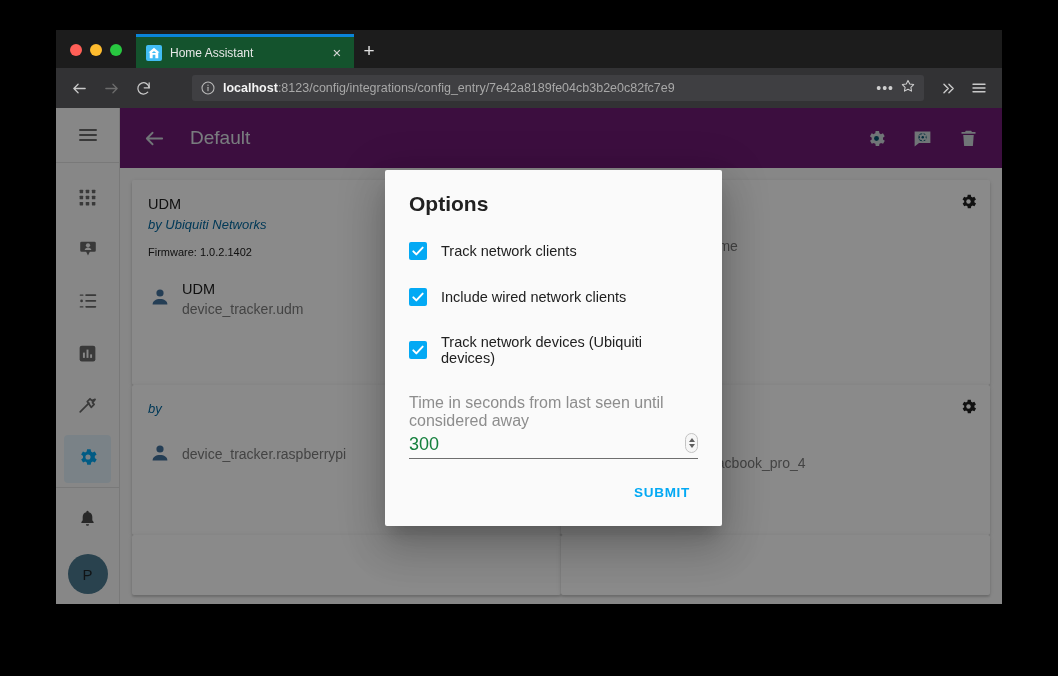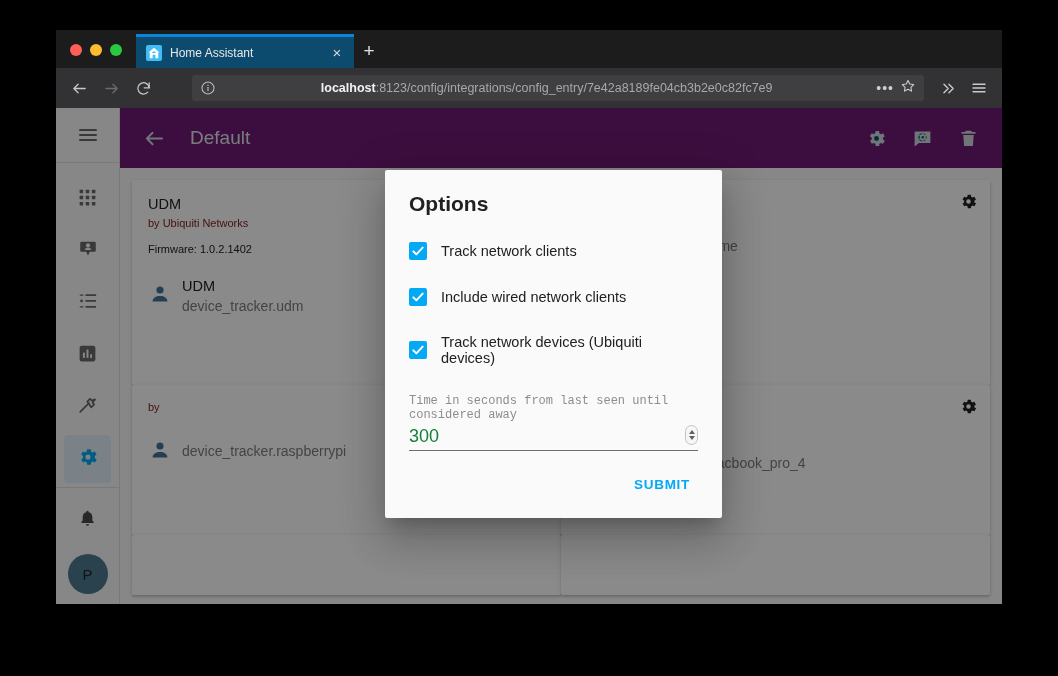--- a/index.html
+++ b/index.html
@@ -35,21 +35,21 @@
   }
   .dot { width: 12px; height: 12px; border-radius: 50%; }
   .dot.red { background: #ff5f57; }
   .dot.yellow { background: #febc2e; }
   .dot.green { background: #28c840; }
 
   .tab {
     position: relative;
     height: 34px;
     width: 218px;
-    background: #0c4a6e;
+    background: #14532d;
     border-top: 3px solid #0a84d8;
     display: flex; align-items: center;
     padding: 0 8px 0 10px;
     gap: 8px;
   }
   .favicon {
     width: 16px; height: 16px; flex: 0 0 16px;
     background: #41bdf5; border-radius: 2px;
     position: relative;
   }
@@ -87,21 +87,20 @@
   .navbtn.disabled { color: #6c6c6c; }
   .urlbar {
     flex: 1;
     height: 26px;
     margin: 0 6px 0 32px;
     background: #3f3f42;
     border-radius: 3px;
     display: flex; align-items: center;
     padding: 0 6px 0 8px;
     overflow: hidden;
-    text-align: center;
   }
   .info-icon {
     width: 16px; height: 16px; flex: 0 0 16px;
     margin-right: 7px;
     color: #b9b9b9;
   }
   .url {
     flex: 1;
     font-size: 12.5px;
     color: #a8a8a8;
@@ -194,21 +193,21 @@
     box-shadow: 0 2px 2px rgba(0,0,0,.14), 0 1px 5px rgba(0,0,0,.12);
     padding: 14px 16px 8px 16px;
     position: relative;
     min-height: 205px;
   }
   .card-gear {
     position: absolute; right: 12px; top: 12px;
     color: #212121;
   }
   .dev-name { font-size: 14.5px; color: #212121; line-height: 1.45; }
-  .dev-by { font-size: 11px; color: #7f1d1d; line-height: 1.5; }
+  .dev-by { font-size: 13px; color: #0369a1; line-height: 1.5; font-style: italic; }
   .dev-fw { font-size: 11px; color: #212121; margin-top: 11px; }
   .entity {
     display: flex; align-items: center; gap: 10px;
     margin-top: 22px;
   }
   .entity-icon { color: #44739e; flex: 0 0 24px; }
   .entity-text { min-width: 0; }
   .entity-name { font-size: 14.5px; color: #212121; line-height: 1.35; }
   .entity-id { font-size: 14px; color: #7d7d7d; line-height: 1.45; }
   .card-short { min-height: 150px; }
@@ -243,21 +242,21 @@
   }
   .cb {
     width: 18px; height: 18px; flex: 0 0 18px;
     background: #03a9f4; border-radius: 2px;
     position: relative;
   }
   .cb svg { position: absolute; left: 1px; top: 1px; }
   .cb-label { font-size: 14.5px; color: #212121; }
 
   .field { margin-top: 26px; }
-  .field-label { font-size: 12px; color: #8d8d8d; font-family: Liberation Mono, monospace; }
+  .field-label { font-size: 16px; color: #8d8d8d; }
   .field-inner {
     display: flex; align-items: flex-end;
     border-bottom: 1px solid #6e6e6e;
     padding-bottom: 2px;
   }
   .field-value {
     flex: 1;
     font-size: 18px; color: #15803d;
     padding-top: 2px;
     line-height: 1.35;

